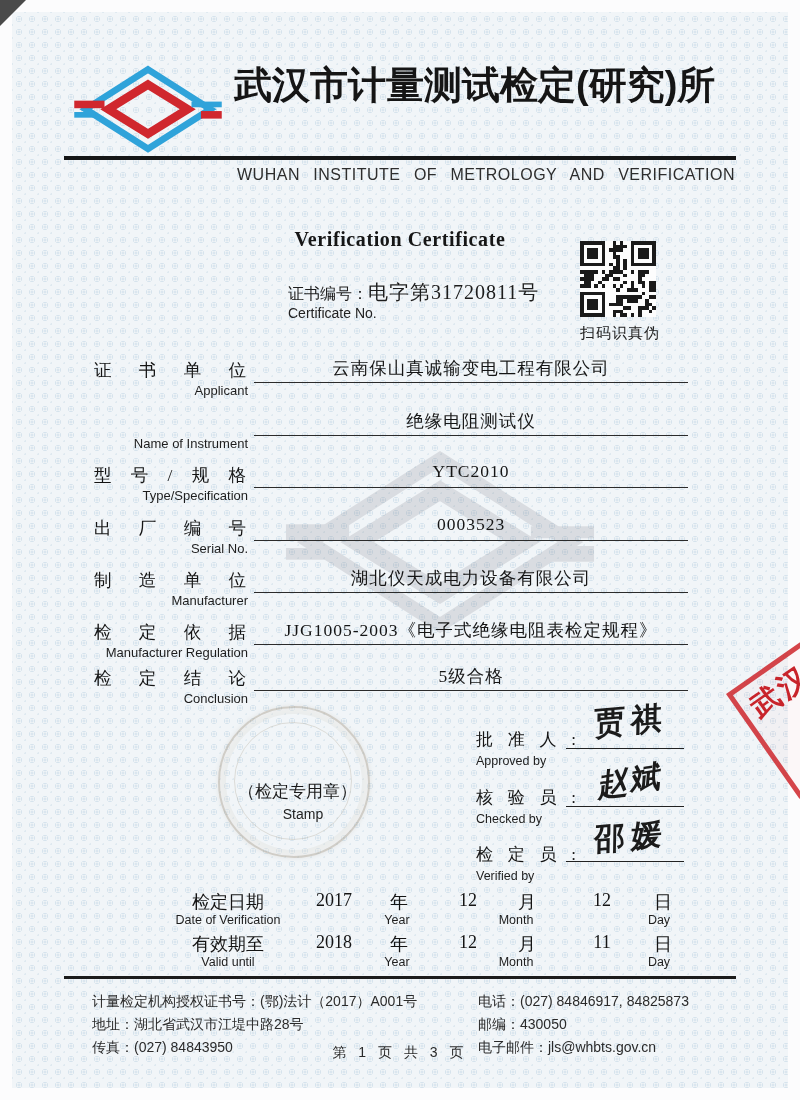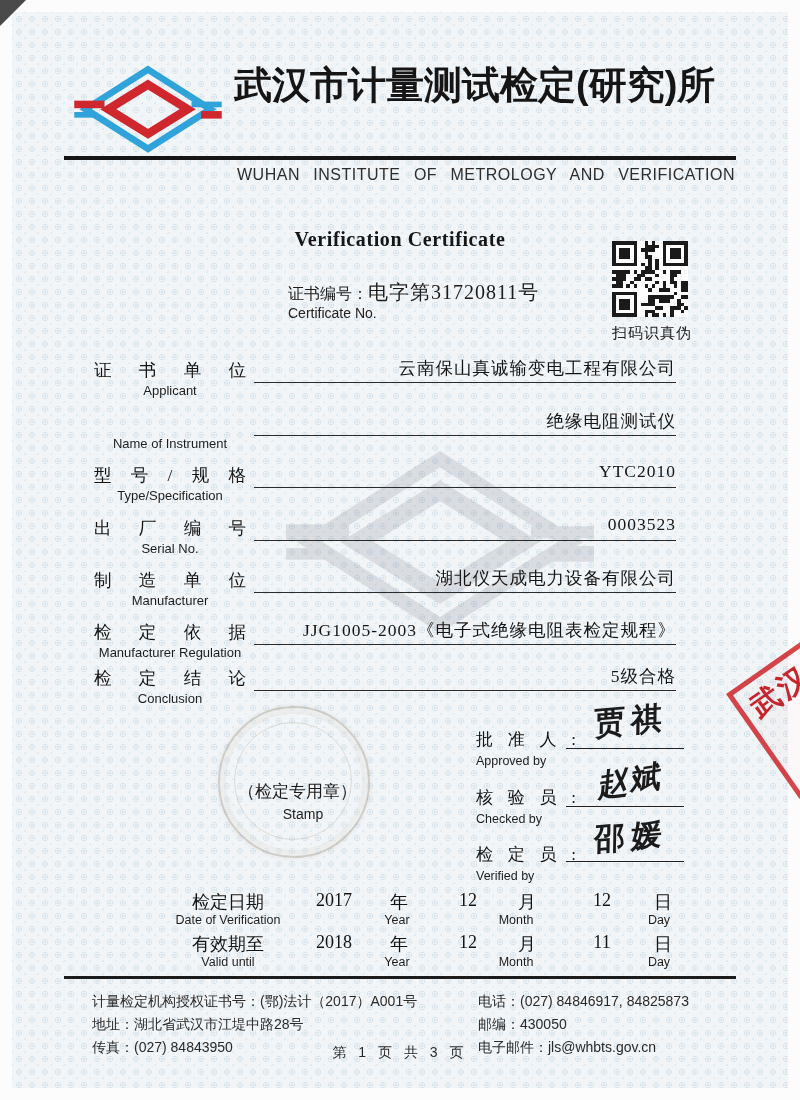--- a/index.html
+++ b/index.html
@@ -32,31 +32,31 @@
   .title-en{left:0;top:228px;width:100%;text-align:center;font-size:20px;font-weight:700;letter-spacing:0.6px;color:#161616;}
 
   
   .certno{left:288px;top:279px;white-space:nowrap;}
   .certno .lab{font-size:16px;}
   .certno .val{font-size:20px;letter-spacing:1px;font-weight:500;}
   .certno-en{left:288px;top:305px;font-size:14px;color:#222;
     font-family:"Liberation Sans","DejaVu Sans",sans-serif;}
 
   
-  .qr-wrap{left:580px;top:241px;width:80px;padding-left:32px;}
+  .qr-wrap{left:548px;top:241px;width:80px;padding-left:32px;}
   .qr-cap{margin-top:3px;width:84px;margin-left:-2px;font-size:15px;color:#222;text-align:center;letter-spacing:1px;}
 
   
   .frow{position:absolute;left:92px;width:596px;height:52px;}
   .f-zh{position:absolute;left:2px;top:2px;width:152px;font-size:17.5px;color:#141414;
     text-align:justify;text-align-last:justify;}
-  .f-en{position:absolute;left:0px;top:27px;width:156px;font-size:13px;color:#1d1d1d;text-align:center;
+  .f-en{position:absolute;left:0px;top:27px;width:156px;font-size:13px;color:#1d1d1d;text-align:right;
     font-family:"Liberation Sans","DejaVu Sans",sans-serif;}
-  .f-line{position:absolute;left:162px;right:12px;top:0;height:26px;border-bottom:1.6px solid #2b2b2b;
-    text-align:right;font-size:17.5px;letter-spacing:1px;color:#151515;}
+  .f-line{position:absolute;left:162px;right:0;top:0;height:26px;border-bottom:1.6px solid #2b2b2b;
+    text-align:center;font-size:17.5px;letter-spacing:1px;color:#151515;}
 
   
   .watermark{left:282px;top:426px;opacity:0.20;z-index:0;}
 
   
   .seal{left:218px;top:706px;width:148px;height:148px;border-radius:50%;
     border:2px solid rgba(168,158,140,0.45);
     box-shadow:inset 0 0 0 6px rgba(185,175,155,0.12), inset 0 0 12px rgba(255,255,255,0.7), 0 0 5px rgba(175,165,145,0.2);}
   .seal-inner{position:absolute;left:14px;top:14px;width:116px;height:116px;border-radius:50%;
     border:1px solid rgba(168,158,140,0.30);}

